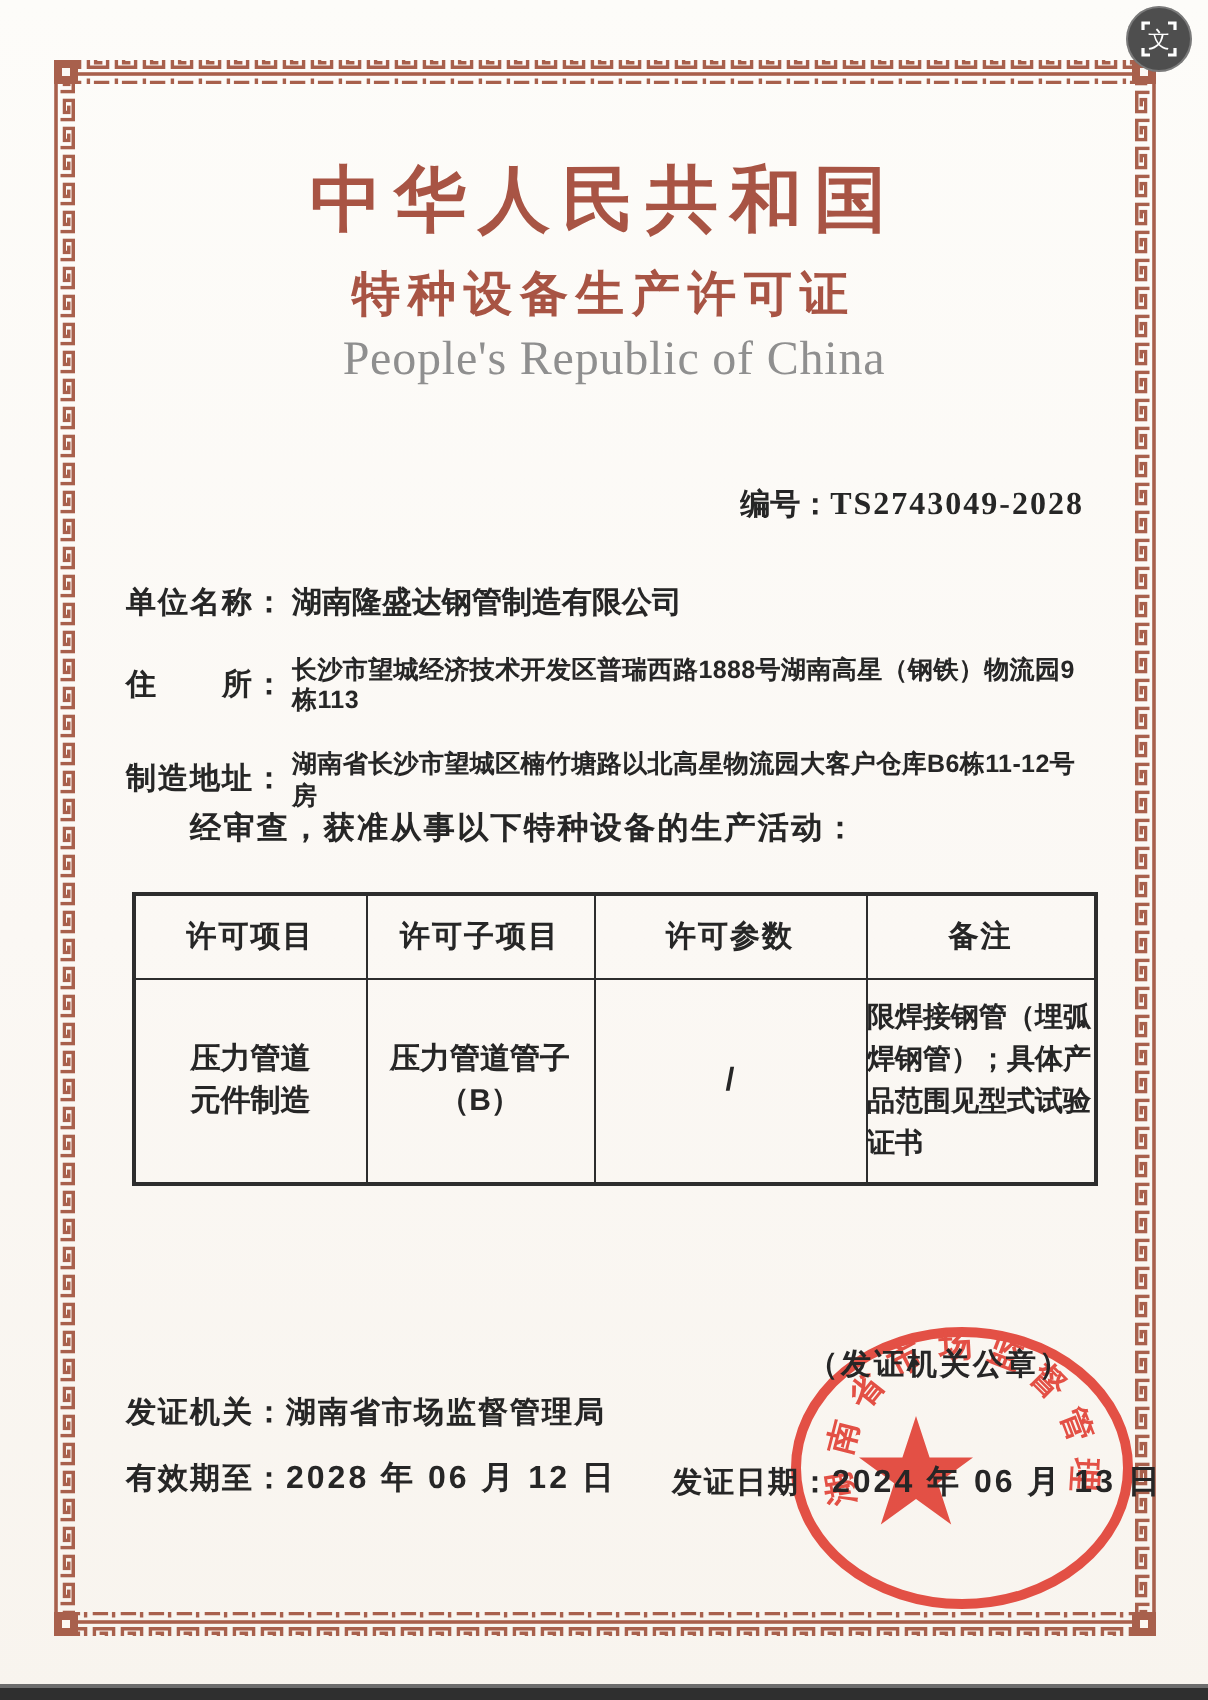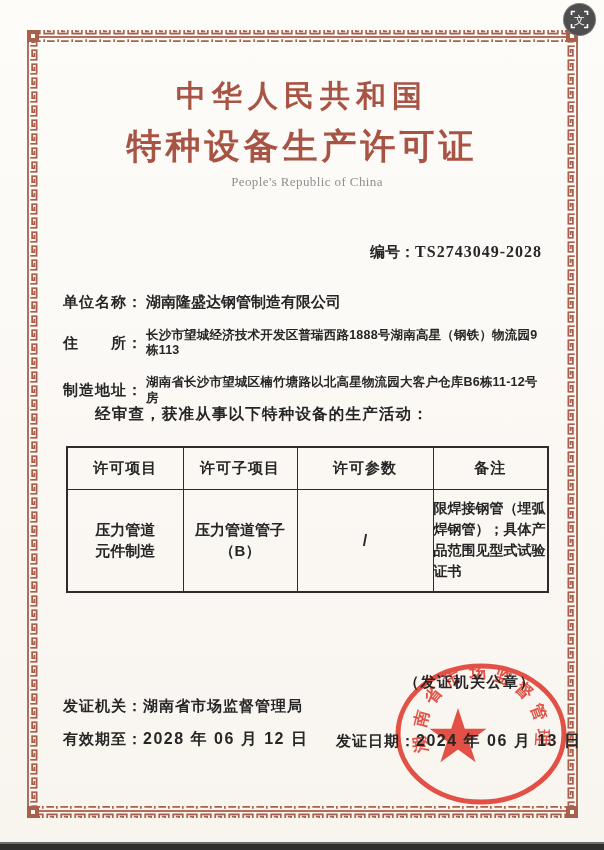--- a/index.html
+++ b/index.html
@@ -9,24 +9,24 @@
   .page {
     position:relative; width:604px; height:850px; overflow:hidden;
     background:linear-gradient(180deg,#fdfcf9 0%, #fbf8f4 55%, #f8f4ee 100%);
     color:#262626;
   }
 
   .border-svg { position:absolute; left:0; top:0; z-index:1; pointer-events:none; }
 
   
   .titles { position:absolute; top:76px; left:0; right:0; text-align:center; z-index:2; }
-  .title-cn-1 { font-size:30px; font-weight:bold; color:#a85444; letter-spacing:6px; }
-  .title-cn-2 { font-size:35px; font-weight:bold; color:#a85444; letter-spacing:4px; margin-top:6px; }
+  .title-cn-1 { font-size:36px; font-weight:bold; color:#a85444; letter-spacing:6px; }
+  .title-cn-2 { font-size:24px; font-weight:bold; color:#a85444; letter-spacing:4px; margin-top:6px; }
   .title-en-1 { font-family:"Liberation Serif", serif; font-size:19px; color:#8f8f8f; margin-top:9px; letter-spacing:0.4px; }
-  .title-en-2 { font-family:"Liberation Serif", serif; font-size:13px; color:#8f8f8f; margin-top:4px; letter-spacing:0.4px;padding-left:10px; }
+  .title-en-2 { font-family:"Liberation Serif", serif; font-size:24px; color:#8f8f8f; margin-top:4px; letter-spacing:0.4px;padding-left:10px; }
 
   
   .license-no { position:absolute; top:243px; right:62px; z-index:2; font-size:15px; font-weight:bold;padding-left:32px; }
   .license-no .num { font-family:"Liberation Serif", serif; font-size:16px; letter-spacing:1px; }
 
   
   .fields { position:absolute; left:63px; top:293px; width:486px; z-index:2;
             display:flex; flex-direction:column; gap:16px; }
   .field { display:flex; align-items:center; font-weight:bold; line-height:1.25; }
   .field .label { font-size:15px; letter-spacing:1px; white-space:pre; flex:0 0 auto; }

